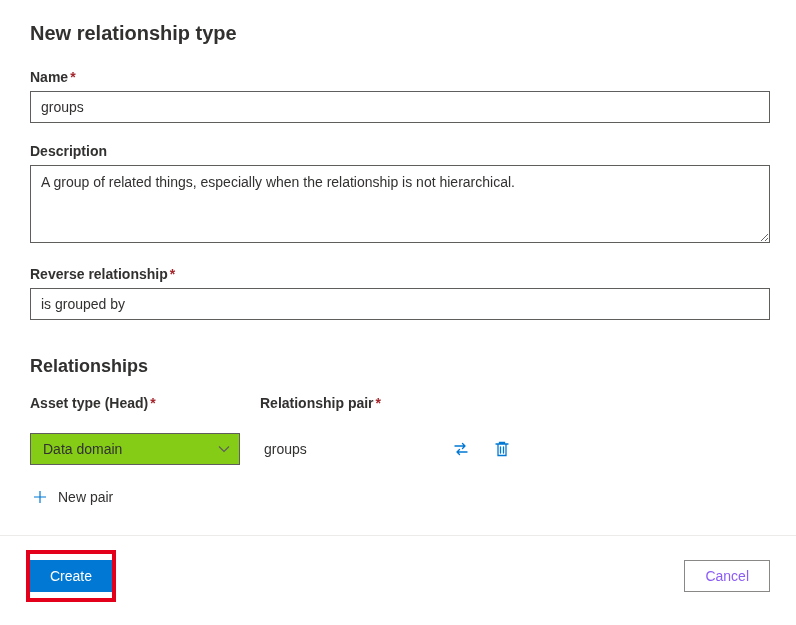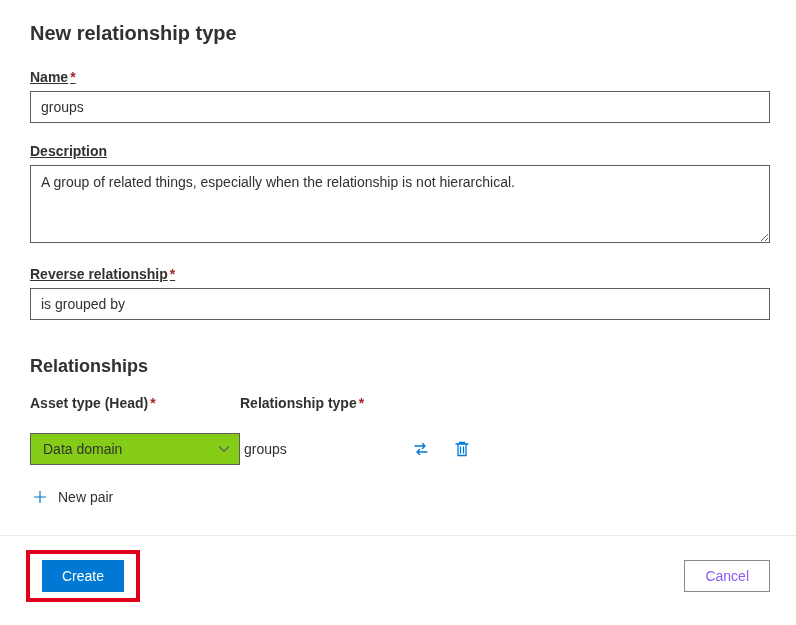--- a/index.html
+++ b/index.html
@@ -13,21 +13,21 @@
   }
   .page {
     padding: 22px 26px 0 30px;
   }
   h1.page-title {
     font-size: 20px;
     font-weight: 600;
     margin: 0 0 24px 0;
     color: #323130;
   }
-  .field { margin-bottom: 20px; text-decoration: underline; }
+  .field { margin-bottom: 20px; }
   .field-label {
     font-weight: 600;
     font-size: 14px;
     margin-bottom: 6px;
     display: block;
   }
   .req { color: #a4262c; margin-left: 2px; }
   .text-input {
     width: 100%;
     height: 32px;
@@ -50,21 +50,21 @@
     resize: both;
   }
   h2.section-title {
     font-size: 18px;
     font-weight: 600;
     margin: 36px 0 18px 0;
   }
   .rel-headers, .rel-row {
     display: grid;
     grid-template-columns: 210px 160px 210px 90px;
-    gap: 0;
+    gap: 20px;
     align-items: center;
   }
   .rel-headers { margin-bottom: 22px; }
   .rel-col-label { font-weight: 600; font-size: 14px; }
   .dropdown {
     position: relative;
     border: 1px solid #605e5c;
     height: 32px;
     display: flex;
     align-items: center;
@@ -143,21 +143,21 @@
     border: 1px solid #8a8886;
     height: 32px;
     padding: 0 20px;
     font-size: 14px;
     font-family: inherit;
     cursor: pointer;
     min-width: 80px;
   }
   .highlight-box {
     border: 4px solid #e3001b;
-    padding: 6px 12px;
+    padding: 6px 0;
     display: inline-block;
   }
   svg { display: block; }
 </style>
 </head>
 <body>
 
 <div class="page">
   <h1 class="page-title">New relationship type</h1>
 
@@ -180,21 +180,21 @@
     <input type="text" class="text-input" value="is grouped by" style="">
   </div>
 
   <h2 class="section-title">Relationships</h2>
 
   <div class="rel-headers">
     <div class="rel-col-label">
       <span>Asset type (Head)</span><span class="req">*</span>
     </div>
     <div class="rel-col-label">
-      <span>Relationship type</span><span class="req">*</span>
+      <span>Relationship pair</span><span class="req">*</span>
     </div>
     <div></div>
   </div>
 
   <div class="rel-row">
     <div class="dropdown">
       <span>Data domain</span>
       <span class="chev">
         <svg width="14" height="14" viewBox="0 0 14 14">
             <path d="M2 4.5 L7 9.5 L12 4.5" stroke="#605e5c" stroke-width="1.2" fill="none"></path>

